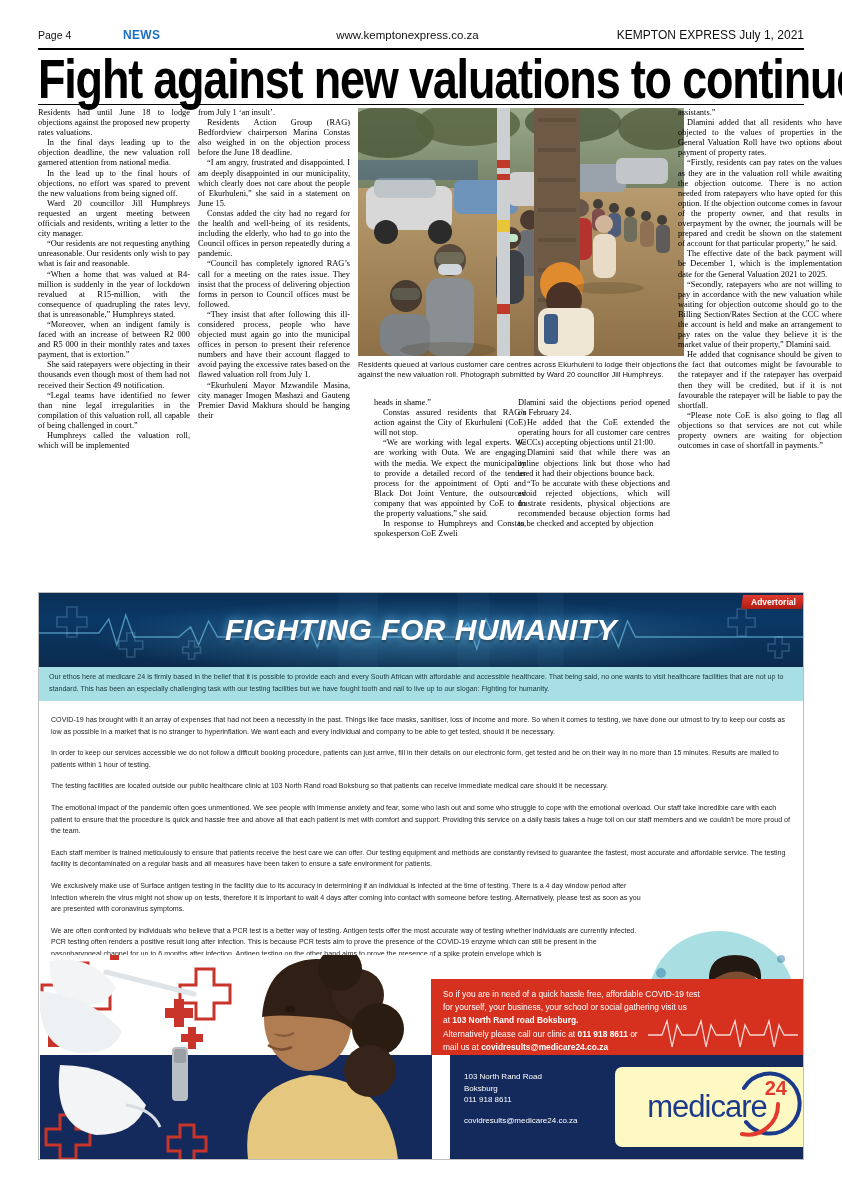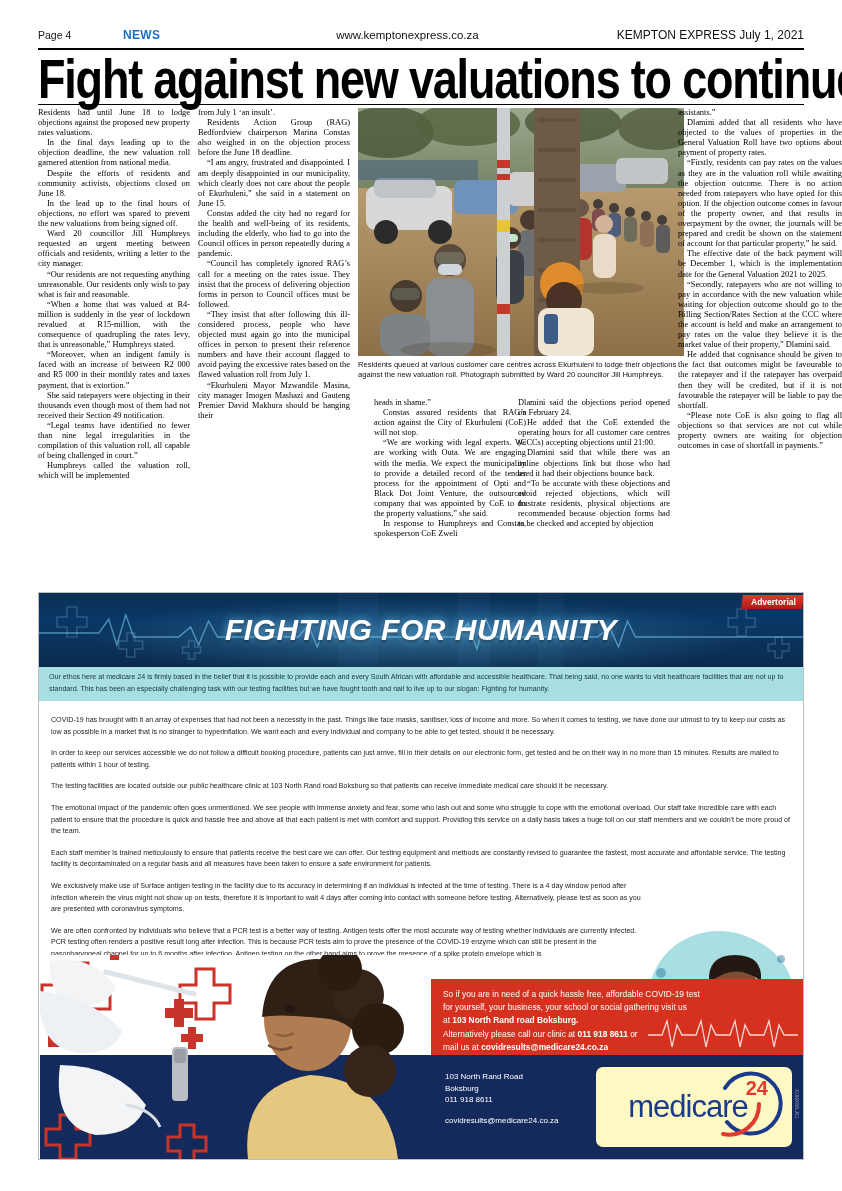--- a/index.html
+++ b/index.html
@@ -123,21 +123,21 @@
     background:#d6301f; color:#fff;
     font-family:"Liberation Sans", sans-serif;
     font-size:8.4px; line-height:13.2px;
     padding:9px 12px;
   }
   .ad-cta b { color:#fff; }
   .ad-cta .ecg2 { position:absolute; right:6px; bottom:6px; width:150px; height:34px; opacity:.85;}
 
   
   .ad-footer {
-    position:absolute; left:392px; top:462px; width:373px; height:104px;
+    position:absolute; left:411px; top:462px; width:373px; height:104px;
     background:#142a5c; color:#fff;
     font-family:"Liberation Sans", sans-serif;
     font-size:8px; line-height:11.5px;
     padding:16px 0 0 14px;
   }
   .logo-box {
     position:absolute; right:12px; top:12px; width:196px; height:80px;
     background:#fef9c3; border-radius:7px;
     display:flex; align-items:center; justify-content:center;
   }
@@ -279,21 +279,20 @@
         <ellipse cx="250" cy="180" rx="36" ry="6"></ellipse>
       </g>
     </svg>
   </div>
   <div class="caption">Residents queued at various customer care centres across Ekurhuleni to lodge their objections against the new valuation roll. Photograph submitted by Ward 20 councillor Jill Humphreys.</div>
 
   <div class="cols">
     <div class="col" id="c1">
       <p class="first">Residents had until June 18 to lodge objections against the proposed new property rates valuations.</p>
       <p>In the final days leading up to the objection deadline, the new valuation roll garnered attention from national media.</p>
-      <p>Despite the efforts of residents and community activists, objections closed on June 18.</p>
       <p>In the lead up to the final hours of objections, no effort was spared to prevent the new valuations from being signed off.</p>
       <p>Ward 20 councillor Jill Humphreys requested an urgent meeting between officials and residents, writing a letter to the city manager.</p>
       <p>“Our residents are not requesting anything unreasonable. Our residents only wish to pay what is fair and reasonable.</p>
       <p>“When a home that was valued at R4-million is suddenly in the year of lockdown revalued at R15-million, with the consequence of quadrupling the rates levy, that is unreasonable,” Humphreys stated.</p>
       <p>“Moreover, when an indigent family is faced with an increase of between R2 000 and R5 000 in their monthly rates and taxes payment, that is extortion.”</p>
       <p>She said ratepayers were objecting in their thousands even though most of them had not received their Section 49 notification.</p>
       <p>“Legal teams have identified no fewer than nine legal irregularities in the compilation of this valuation roll, all capable of being challenged in court.”</p>
       <p>Humphreys called the valuation roll, which will be implemented</p>
     </div>
 

